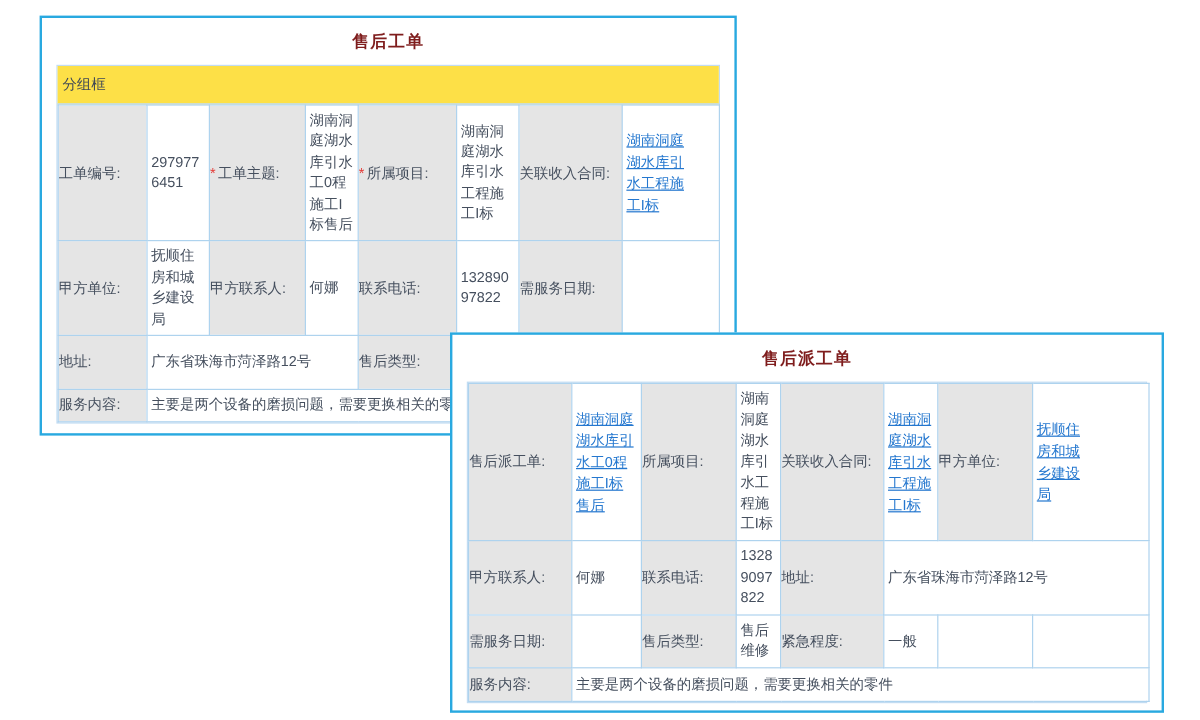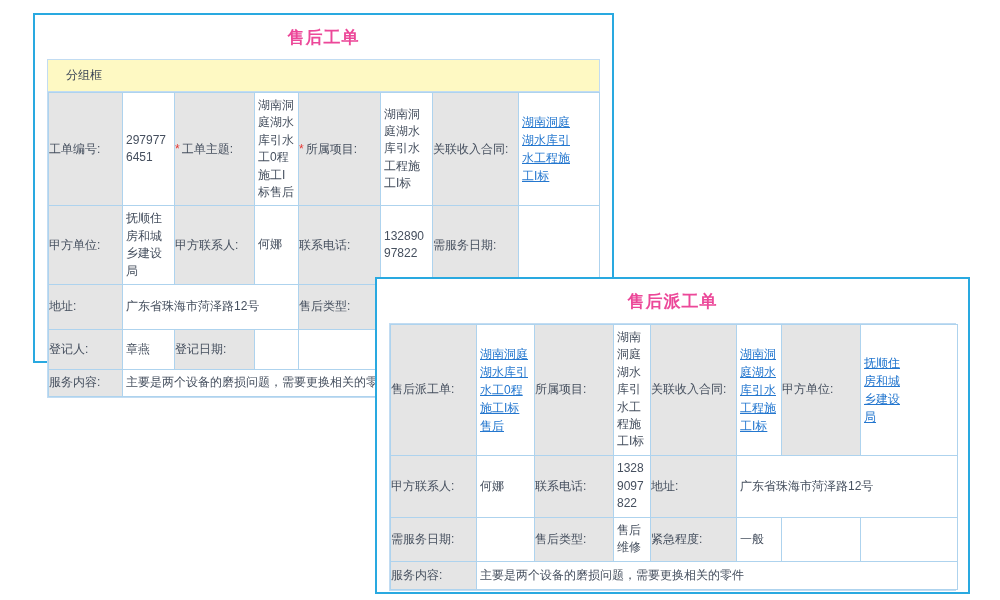--- a/index.html
+++ b/index.html
@@ -1,24 +1,24 @@
 <!DOCTYPE html>
 <html><head>
 <meta charset="utf-8">
 <style>
   html,body{margin:0;padding:0;background:#ffffff;width:1000px;height:600px;
     font-family:"Liberation Sans","DejaVu Sans",sans-serif;}
   .panel{position:absolute;background:#ffffff;border:2px solid #29a9e0;box-sizing:border-box;}
   #panel1{left:33px;top:13px;width:581px;height:350px;z-index:1;}
   #panel2{left:375px;top:277px;width:595px;height:317px;z-index:2;}
-  .panel-title{text-align:center;font-size:17px;font-weight:bold;color:#ec4899;
+  .panel-title{text-align:center;font-size:14px;font-weight:bold;color:#7f1d1d;
     padding:11px 0 10px 0;letter-spacing:1px;}
   .groupbox{margin:0 12px;border:1px solid #c2dcf2;box-sizing:border-box;}
-  .group-header{background:#fef9c3;border-bottom:1px solid #c2dcf2;font-size:12px;
-    color:#3d4757;padding:7px 18px;}
+  .group-header{background:#fde047;border-bottom:1px solid #c2dcf2;font-size:12px;
+    color:#3d4757;padding:7px 4px;}
   table.form{border-collapse:collapse;table-layout:fixed;width:100%;font-size:12px;color:#454f5e;}
   table.form td{border:1px solid #aed3ee;vertical-align:middle;box-sizing:border-box;}
   td.label{background:#e5e5e5;text-align:left;padding:4px 0;white-space:nowrap;overflow:hidden;}
   td.value{background:#ffffff;text-align:left;padding:4px 3px;word-break:break-all;line-height:1.45;}
   .req{color:#e53935;margin-right:2px;}
   a.lnk{color:#2477cf;text-decoration:underline;word-break:break-all;cursor:pointer;line-height:1.5;}
   a.lnk.w4{display:inline-block;max-width:52px;}
   a.lnk.w3{display:inline-block;max-width:40px;}
   
   #panel1 tr.r1{height:92px;} #panel1 tr.r2{height:68px;} #panel1 tr.r3{height:45px;}
@@ -65,27 +65,20 @@
         <td class="label">需服务日期:</td>
         <td class="value"></td>
       </tr>
       <tr class="r3">
         <td class="label">地址:</td>
         <td class="value" colspan="3">广东省珠海市菏泽路12号</td>
         <td class="label">售后类型:</td>
         <td class="value">售后维修</td>
         <td class="label">紧急程度:</td>
         <td class="value">一般</td>
-      </tr>
-      <tr class="r4">
-        <td class="label">登记人:</td>
-        <td class="value">章燕</td>
-        <td class="label">登记日期:</td>
-        <td class="value"></td>
-        <td class="value" colspan="4"></td>
       </tr>
       <tr class="r5">
         <td class="label">服务内容:</td>
         <td class="value" colspan="7">主要是两个设备的磨损问题，需要更换相关的零件</td>
       </tr>
     </tbody>
       </table>
   </div>
 </div>
 

